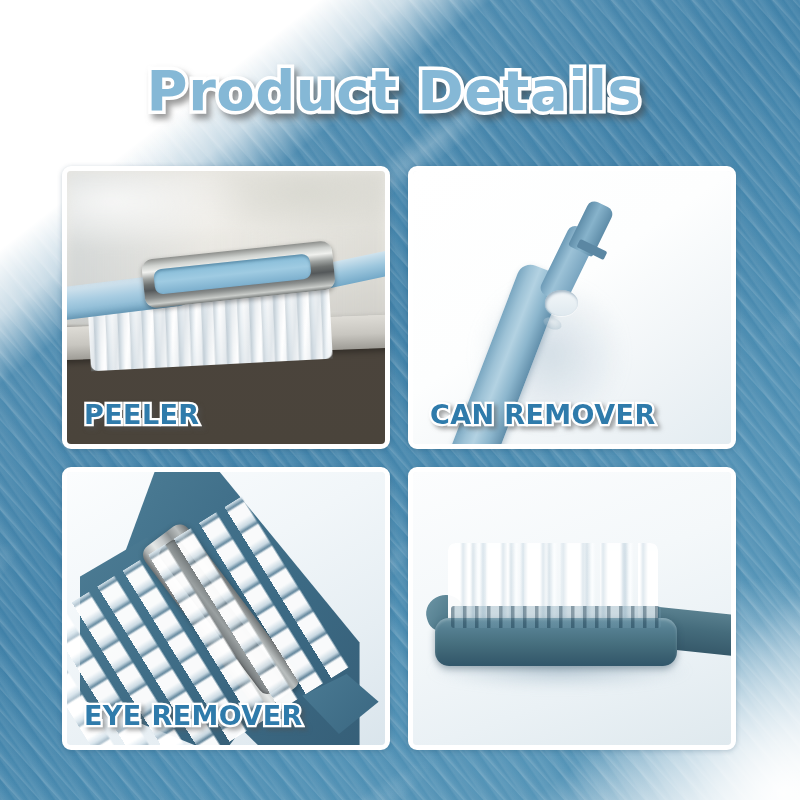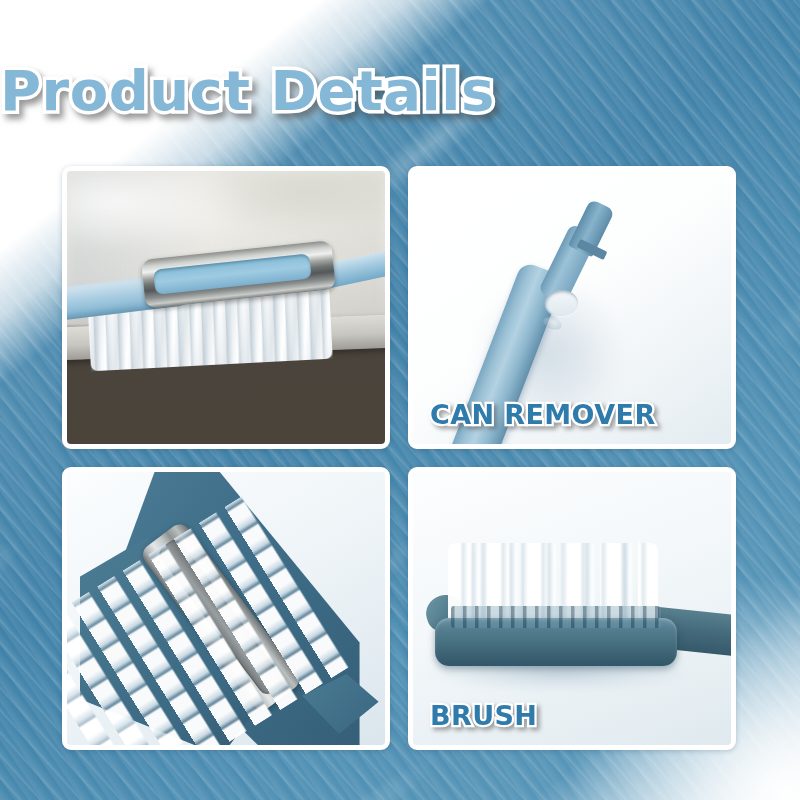--- a/index.html
+++ b/index.html
@@ -68,21 +68,21 @@
     position:absolute; inset:0;
     background:
       radial-gradient(circle 300px at 2% 2%,  rgba(255,255,255,.95), rgba(255,255,255,0) 72%),
       radial-gradient(circle 300px at 98% 99%, rgba(255,255,255,.95), rgba(255,255,255,0) 72%);
     pointer-events:none;
   }
 
   
   #title-wrap{
     position:absolute; left:0; right:12px; top:58px;
-    text-align:left;
+    text-align:center;
     z-index:4;
   }
   #title{
     display:inline-block;
     font-family:"DejaVu Sans", sans-serif;
     font-weight:bold;
     font-size:56px;
     letter-spacing:.5px;
     color:#85b8d6;
     -webkit-text-stroke:7px #ffffff;
@@ -412,20 +412,21 @@
   <div class="panel">
     <div class="photo">
       <div class="p1-bg"></div>
       <div class="p1-blur"></div>
       <div class="p1-counter"></div>
       <div class="p1-handle2"></div>
       <div class="p1-bristles"></div>
       <div class="p1-handle"></div>
       <div class="p1-metal"></div>
     </div>
+    <div class="caption">PEELER</div>
   </div>
 
   <div class="panel">
     <div class="photo">
       <div class="p2-bg"></div>
       <div class="p2-shadowsoft"></div>
       <div class="p2-shaft"></div>
       <div class="p2-neck"></div>
       <div class="p2-tip"></div>
       <div class="p2-tipband"></div>
@@ -437,29 +438,29 @@
 
   <div class="panel">
     <div class="photo">
       <div class="p3-bg"></div>
       <div class="p3-body"></div>
       <div class="p3-body2"></div>
       <div class="p3-blade"></div>
       <div class="p3-tip"></div>
       <div class="p3-bristles"></div>
     </div>
+    <div class="caption">EYE REMOVER</div>
   </div>
 
   <div class="panel">
     <div class="photo">
       <div class="p4-bg"></div>
       <div class="p4-shadow"></div>
       <div class="p4-handle"></div>
       <div class="p4-back"></div>
       <div class="p4-bristles"></div>
       <div class="p4-bristles2"></div>
       <div class="p4-head"></div>
       <div class="p4-ridges"></div>
     </div>
-    <div class="caption">BRUSH</div>
   </div>
 
 </div>
 
 </body></html>

